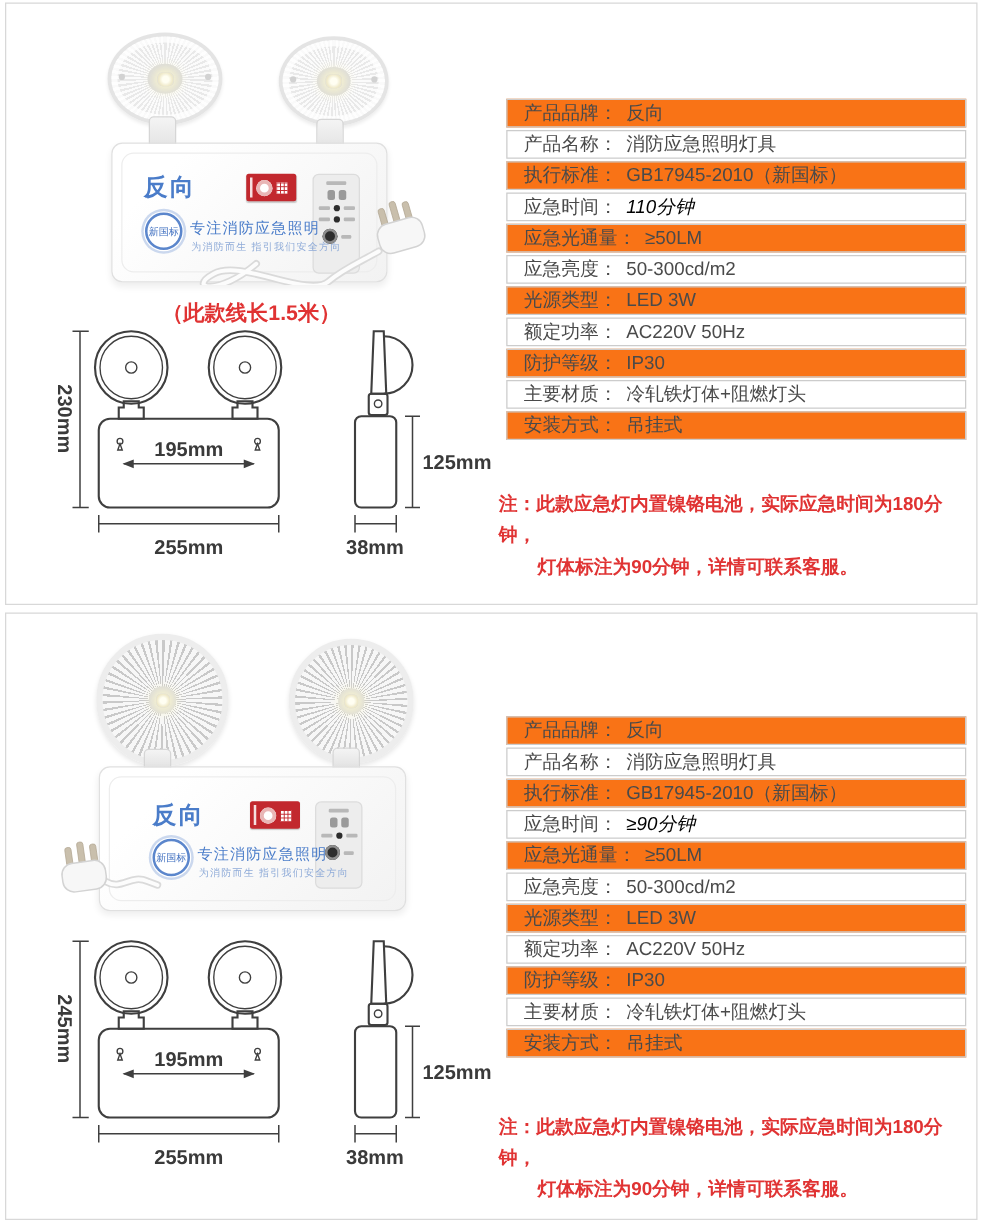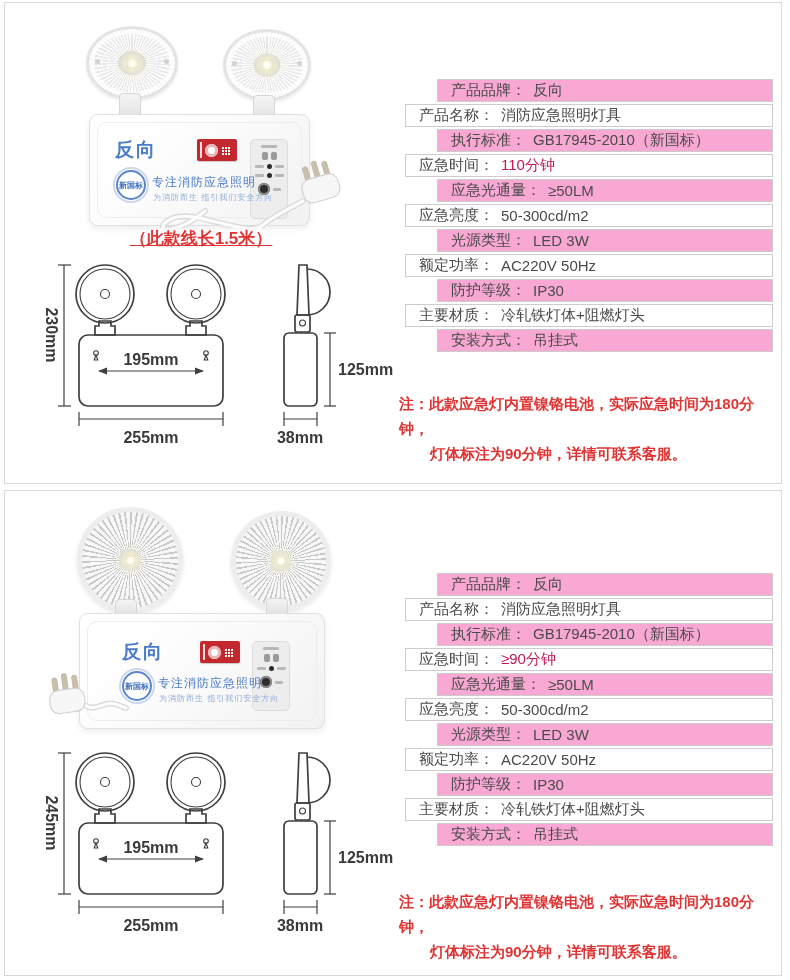--- a/index.html
+++ b/index.html
@@ -27,21 +27,21 @@
   .body-outline{position:absolute;inset:7px;border:1px solid #ededed;border-radius:10px;}
   .brand{position:absolute;color:#4a7cc9;font-weight:bold;font-size:19px;letter-spacing:2px;}
   .cert{position:absolute;background:#c2282e;border-radius:2px;display:flex;align-items:center;
         padding:0 3px;gap:3px;box-shadow:0 1px 1px rgba(0,0,0,.2);}
   .cert-stripe{width:2px;height:70%;background:rgba(255,255,255,.85);}
   .cert-circle{width:13px;height:13px;border-radius:50%;background:#fff;box-shadow:inset 0 0 0 3px #e9b6b6;}
   .cert-qr{width:9px;height:9px;background:#fff;
            background-image:linear-gradient(90deg,#c2282e 1px,transparent 1px),linear-gradient(#c2282e 1px,transparent 1px);
            background-size:3px 3px;}
   .gbadge{position:absolute;width:26px;height:26px;border:2px solid #5b86cc;border-radius:50%;color:#3f6fc0;
-          background:#fff;display:flex;align-items:center;justify-content:center;font-size:8px;font-weight:bold;
+          background:#fff;display:flex;align-items:center;justify-content:center;font-size:8px;font-weight:normal;
           box-shadow:0 0 0 1px #fff,0 0 0 3px rgba(91,134,204,.30);}
   .slogan{position:absolute;color:#4a7cc9;font-weight:normal;font-size:12px;letter-spacing:1px;}
   .subslogan{position:absolute;color:#8fabd8;font-size:8px;letter-spacing:1px;}
   .indicator{position:absolute;background:#ededed;border:1px solid #dcdcdc;border-radius:5px;
              display:flex;flex-direction:column;align-items:center;padding:5px 4px;gap:4px;box-sizing:border-box;}
   .indicator s{display:block;width:16px;height:3px;background:#b8b8b8;border-radius:1px;text-decoration:none;}
   .ind-icons{display:flex;gap:3px;}
   .ind-icons i{display:block;width:6px;height:8px;background:#9a9a9a;border-radius:2px;}
   .ind-row{display:flex;align-items:center;gap:3px;}
   .ind-row s{width:9px;}
@@ -59,23 +59,23 @@
   .draw{position:absolute;left:20px;top:250px;}
   .draw .part{fill:none;stroke:#3f3f3f;stroke-width:1.7px;}
   .draw .thin{fill:none;stroke:#3f3f3f;stroke-width:1.1px;}
   .draw .dim{fill:none;stroke:#3f3f3f;stroke-width:1.2px;}
   .draw text{font-family:"Liberation Sans","DejaVu Sans",sans-serif;font-size:16px;font-weight:bold;fill:#3a3a3a;}
 
   
   .spec-table{position:absolute;left:400px;width:368px;}
   .spec-row{display:flex;align-items:center;height:21px;border:1px solid #cccccc;margin-bottom:2px;
             padding-left:13px;font-size:15px;color:#4a4a4a;background:#ffffff;}
-  .spec-row.alt{background:#f9a8d4;margin-left:32px;}
+  .spec-row.alt{background:#f97316;}
   .spec-row .val{margin-left:7px;}
-  .spec-row .red{color:#be185d;}
+  .spec-row .red{color:#000000;font-style:italic;}
 
   
   .note{position:absolute;left:394px;width:382px;color:#e03333;font-weight:bold;font-size:15px;line-height:25px;}
   .note .indent{padding-left:31px;}
 </style>
 </head>
 <body>
 
 <div class="page">
 
@@ -136,21 +136,21 @@
         <path d="M140,198 C110,224 84,218 106,206 C128,194 182,226 198,212 C210,202 224,196 238,188" fill="none" stroke="#fcfcfc" stroke-width="3.2" stroke-linecap="round"></path>
         <g transform="translate(234,166) rotate(-16)">
           <rect x="6" y="-10" width="5" height="15" rx="2" fill="#c9bfac" stroke="#b3a894" stroke-width="0.6"></rect>
           <rect x="16" y="-13" width="5" height="18" rx="2" fill="#c9bfac" stroke="#b3a894" stroke-width="0.6"></rect>
           <rect x="26" y="-10" width="5" height="15" rx="2" fill="#c9bfac" stroke="#b3a894" stroke-width="0.6"></rect>
           <rect x="0" y="3" width="37" height="24" rx="9" fill="#f7f7f7" stroke="#d3d3d3" stroke-width="1.2"></rect>
         </g>
       </svg>
     </div>
 
-    <div class="line-note" style="left:58px;top:224px;width:276px;text-decoration:underline;">（此款线长1.5米）</div>
+    <div class="line-note" style="left:58px;top:236px;width:276px;">（此款线长1.5米）</div>
 
     <svg class="draw" width="370" height="220" viewBox="0 0 370 220">
 
       <circle class="part" cx="80" cy="41" r="29"></circle>
         <circle class="thin" cx="80" cy="41" r="25"></circle>
         <circle class="thin" cx="80" cy="41" r="4.5"></circle>
       <circle class="part" cx="171" cy="41" r="29"></circle>
         <circle class="thin" cx="171" cy="41" r="25"></circle>
         <circle class="thin" cx="171" cy="41" r="4.5"></circle>
 

